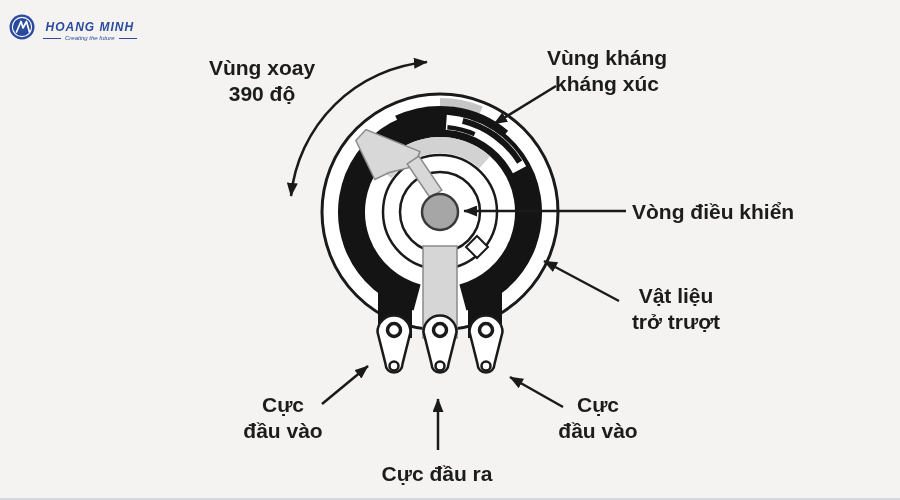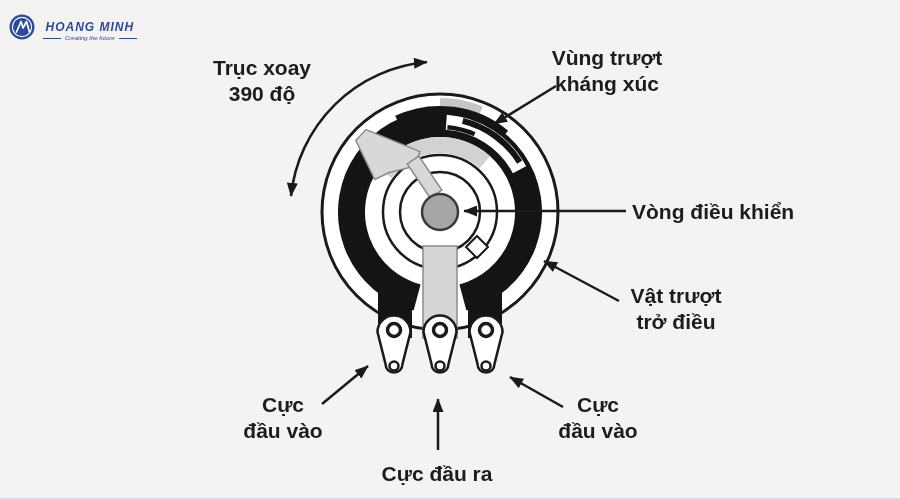--- a/index.html
+++ b/index.html
@@ -117,34 +117,34 @@
 
     <path d="M 556,86 L 494,124" fill="none" stroke="#1a1a1a" stroke-width="2.5" marker-end="url(#arr)"></path>
     <path d="M 626,211 L 464,211" fill="none" stroke="#1a1a1a" stroke-width="2.5" marker-end="url(#arr)"></path>
     <path d="M 619,301 L 544,261" fill="none" stroke="#1a1a1a" stroke-width="2.5" marker-end="url(#arr)"></path>
     <path d="M 322,404 L 368,366" fill="none" stroke="#1a1a1a" stroke-width="2.5" marker-end="url(#arr)"></path>
     <path d="M 563,407 L 510,377" fill="none" stroke="#1a1a1a" stroke-width="2.5" marker-end="url(#arr)"></path>
     <path d="M 438,450 L 438,399" fill="none" stroke="#1a1a1a" stroke-width="2.5" marker-end="url(#arr)"></path>
   </svg>
 
   <div class="lbl" style="left:182px;top:55px;width:160px;">
-    <span>Trục xoay</span>
+    <span>Vùng xoay</span>
     <span>390 độ</span>
   </div>
 
   <div class="lbl" style="left:527px;top:45px;width:160px;">
-    <span>Vùng trượt</span>
+    <span>Vùng kháng</span>
     <span>kháng xúc</span>
   </div>
 
   <div class="lbl left-align" style="left:632px;top:199px;">Vòng điều khiển</div>
 
   <div class="lbl" style="left:596px;top:283px;width:160px;">
-    <span>Vật trượt</span>
-    <span>trở điều</span>
+    <span>Vật liệu</span>
+    <span>trở trượt</span>
   </div>
 
   <div class="lbl" style="left:203px;top:392px;width:160px;">
     <span>Cực</span>
     <span>đầu vào</span>
   </div>
 
   <div class="lbl" style="left:518px;top:392px;width:160px;">
     <span>Cực</span>
     <span>đầu vào</span>

